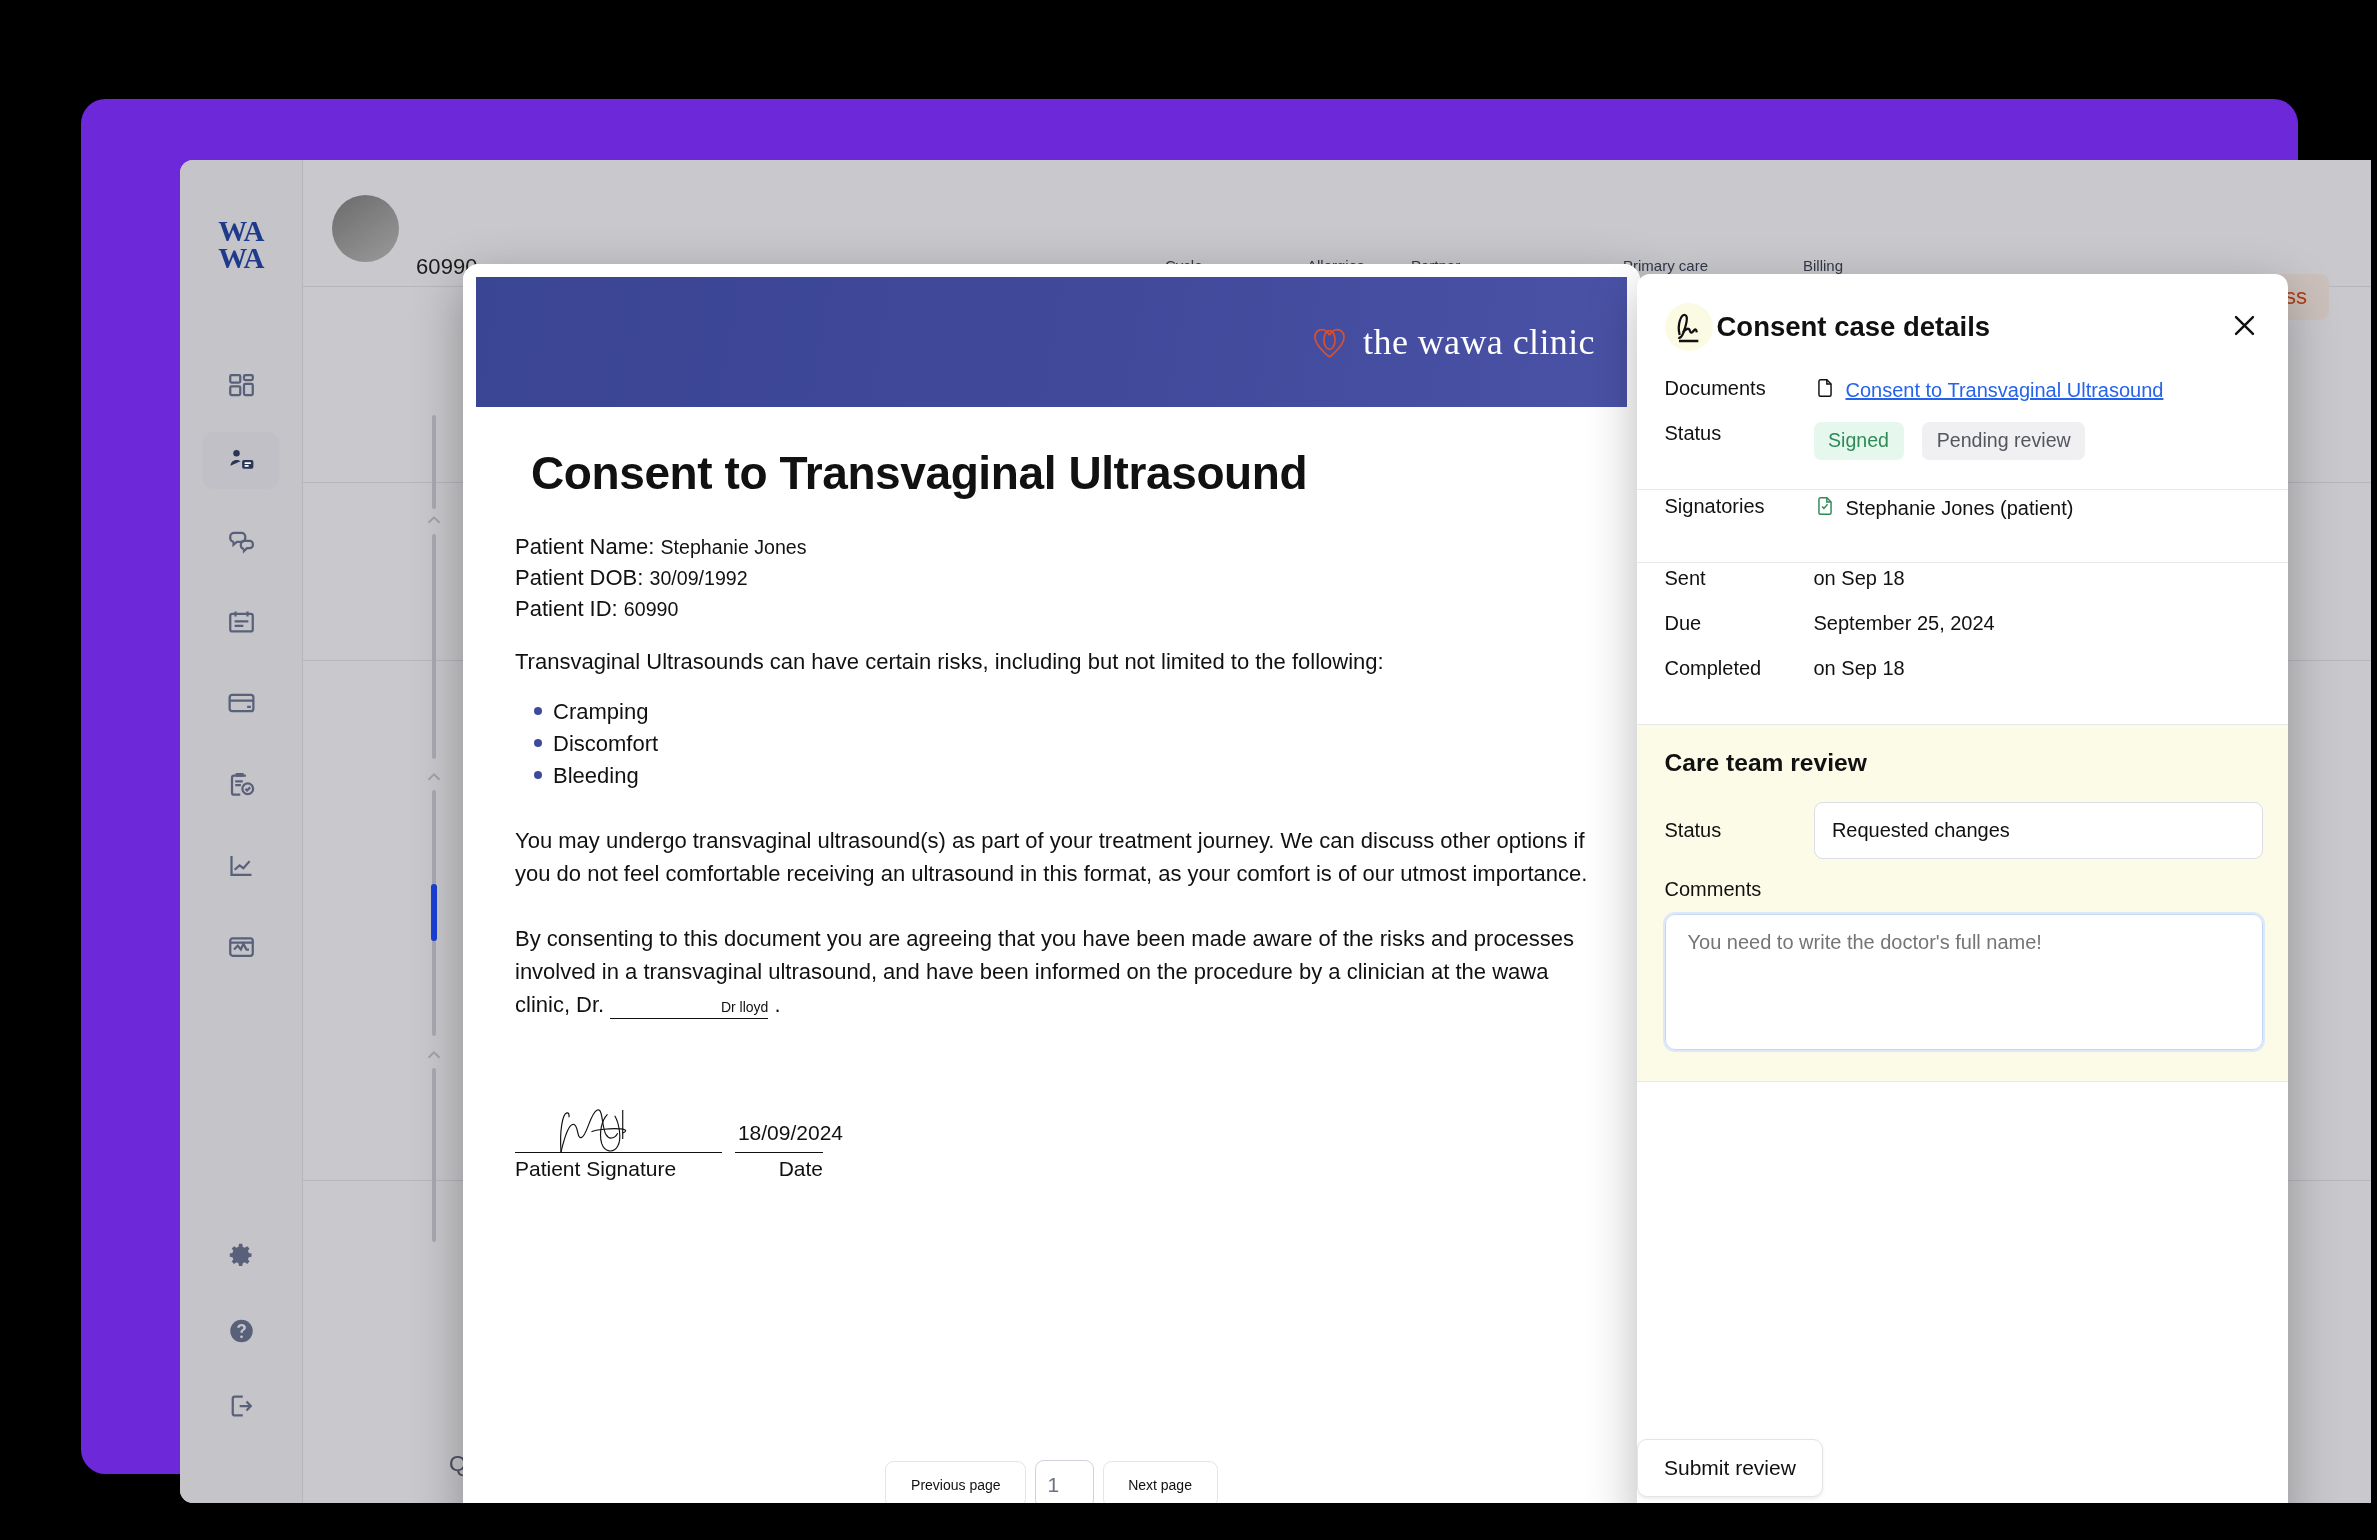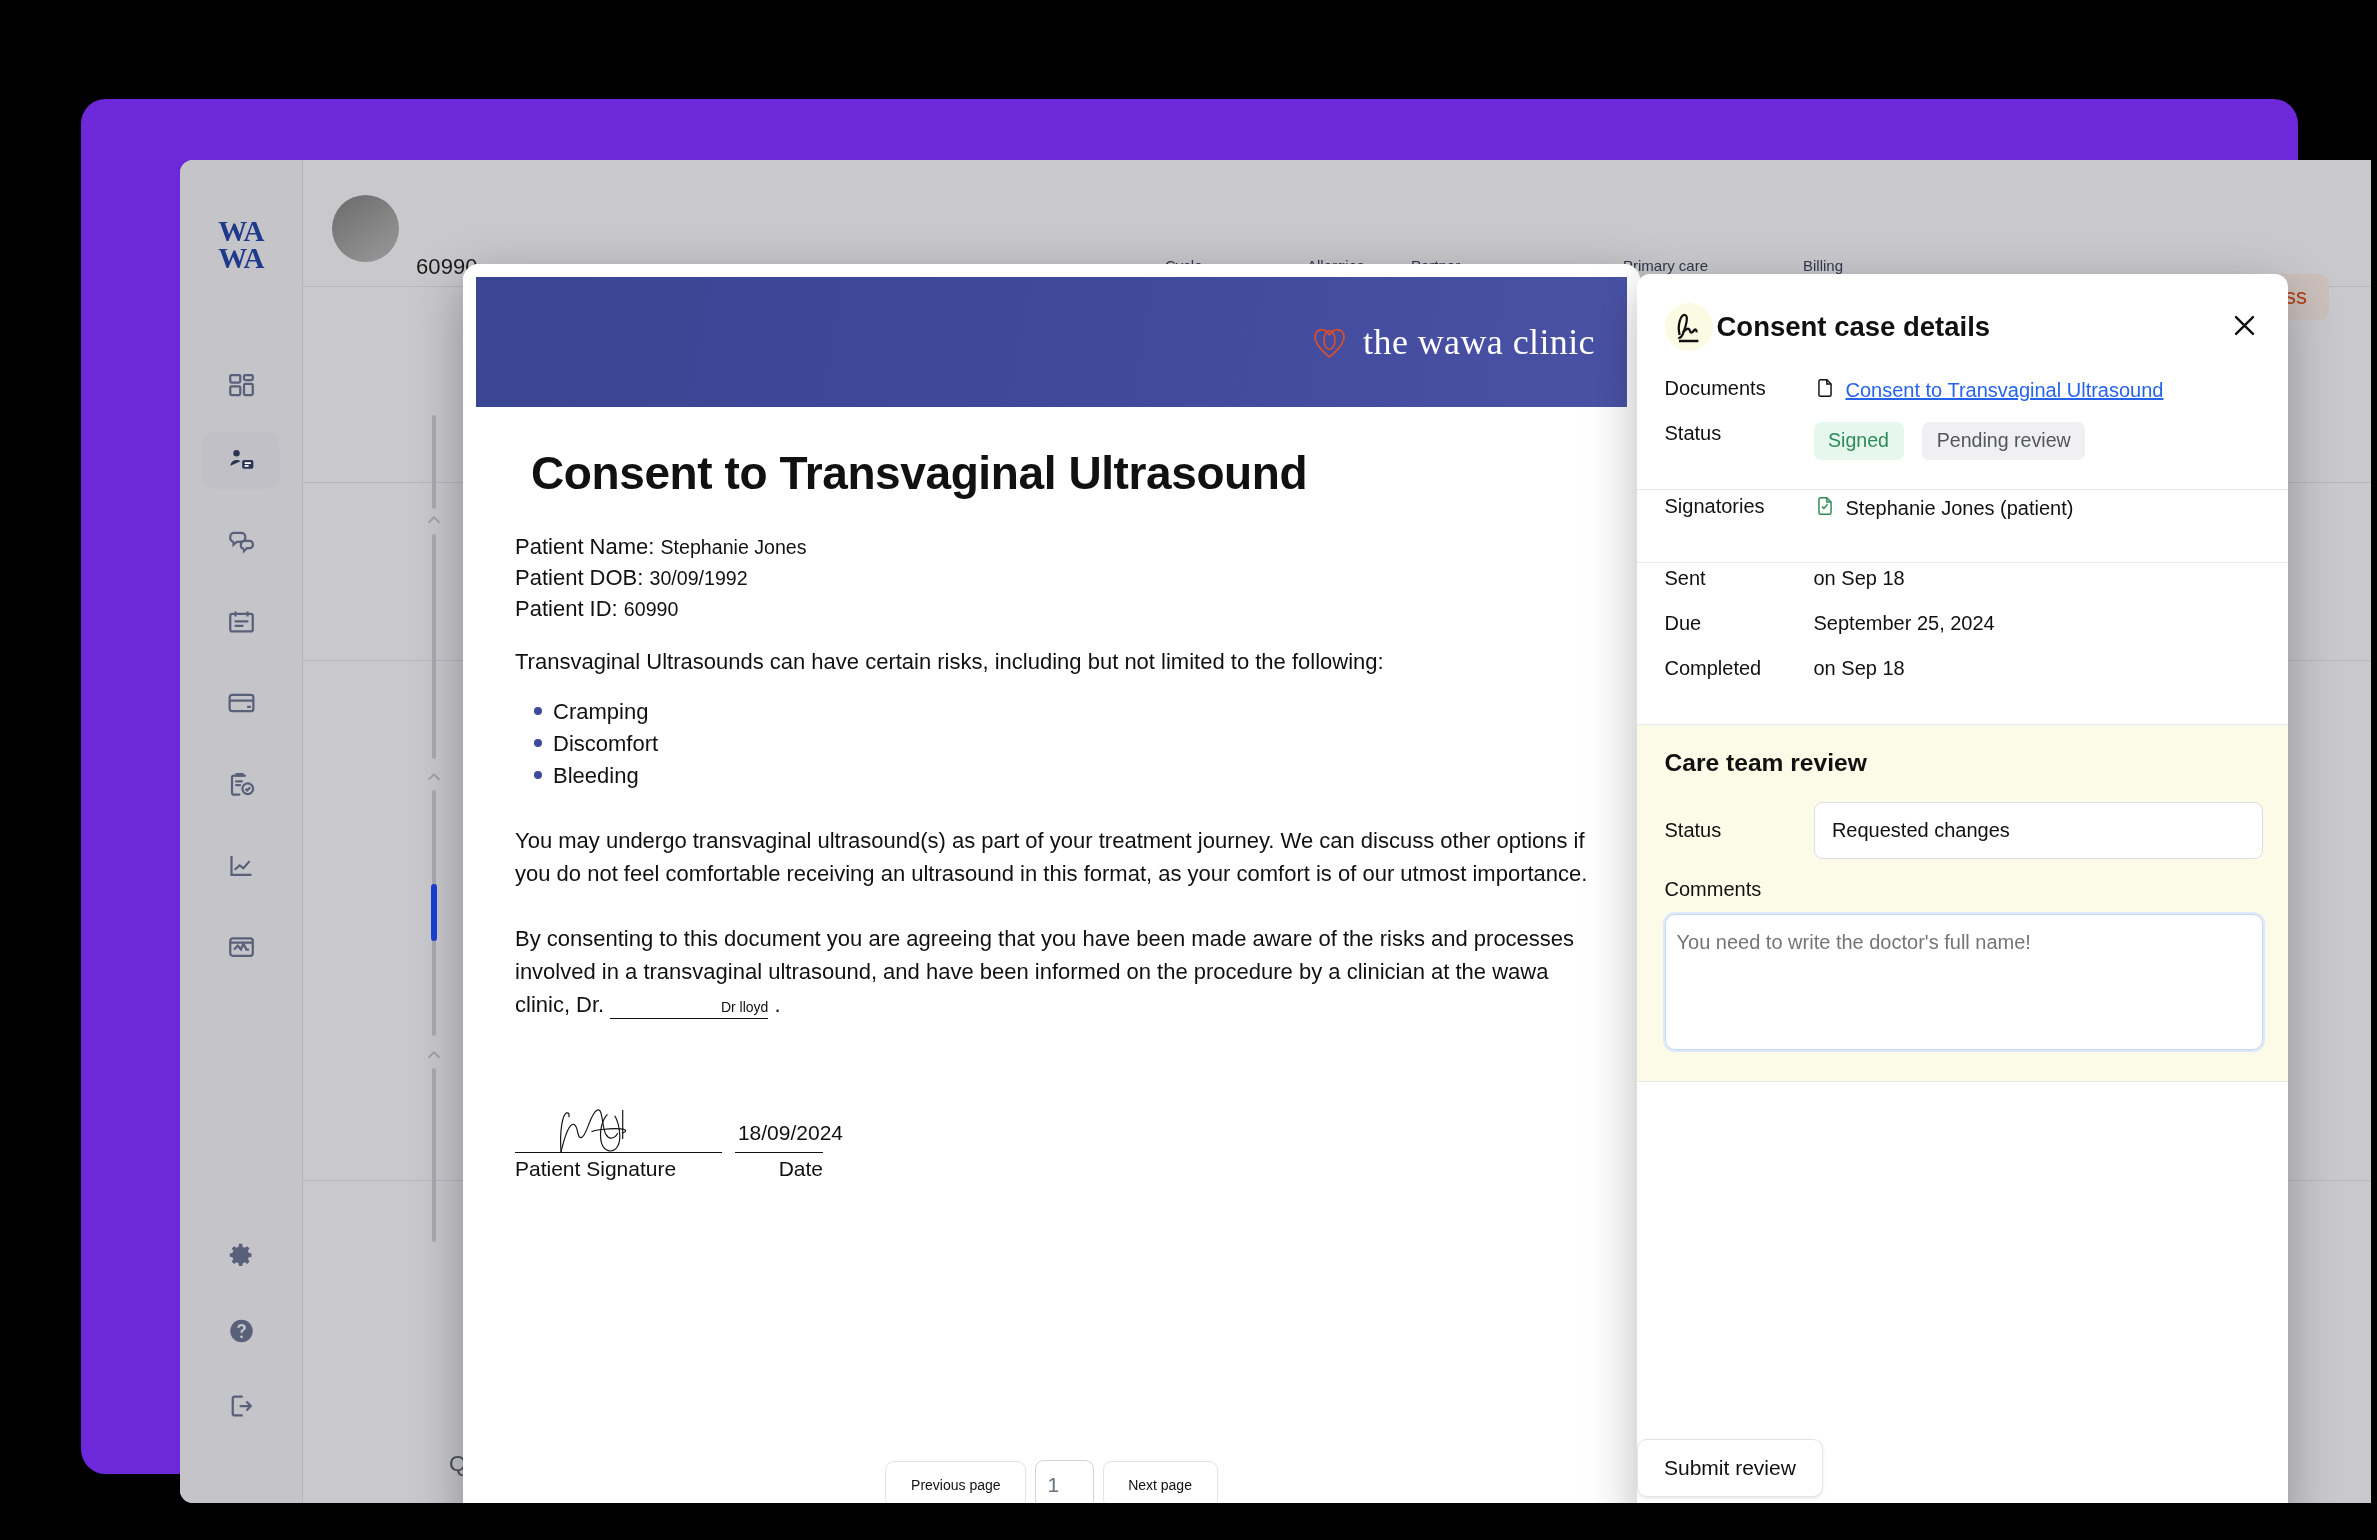--- a/index.html
+++ b/index.html
@@ -215,21 +215,21 @@
   .review h3 { font-size:24.6px; font-weight:bold; color:#111; margin-bottom:24.6px; }
   .review-row { display:flex; align-items:center; margin-bottom:19px; }
   .select-box {
     flex:1; background:#fff; border:0.7px solid #dcdce4; border-radius:8.7px;
     padding:16px 17.4px; font-size:20px; color:#111;
   }
   .comments-label { font-size:20px; color:#111; margin-bottom:13px; }
   .comment-box {
     width:100%; height:136px;
     background:#fff; border:1.4px solid #c3d6f5; border-radius:10px;
-    padding:16px 11px; font-size:20px; color:#8a93a8;
+    padding:16px 22px; font-size:20px; color:#8a93a8;
     font-family:"Liberation Sans", sans-serif; resize:none;
     outline:2.2px solid #dde8fb; outline-offset:0;
   }
   .panel-foot { margin-top:auto; padding:0 24.6px 29px 0; display:flex; }
   .submit-btn {
     background:#fff; border:0.7px solid #e4e4e8; border-radius:10px;
     box-shadow:0 1.4px 3.6px rgba(0,0,0,.08);
     padding:16px 26px; font-size:21px; color:#111; cursor:pointer;
     font-family:"Liberation Sans", sans-serif;
   }

